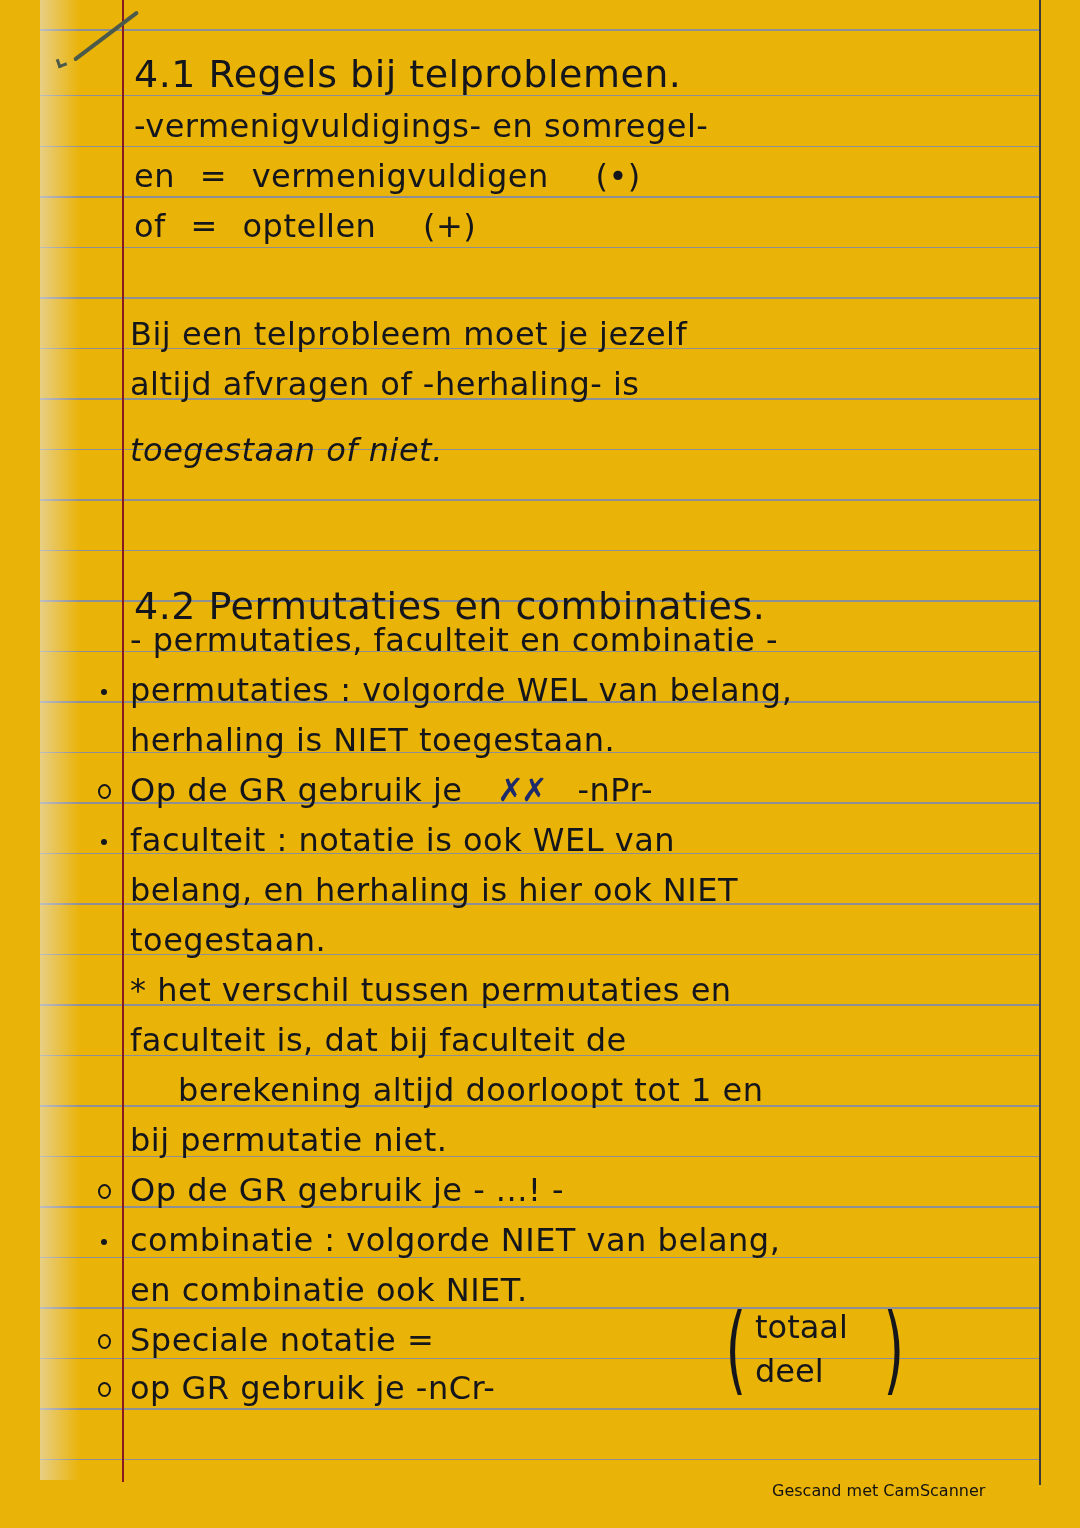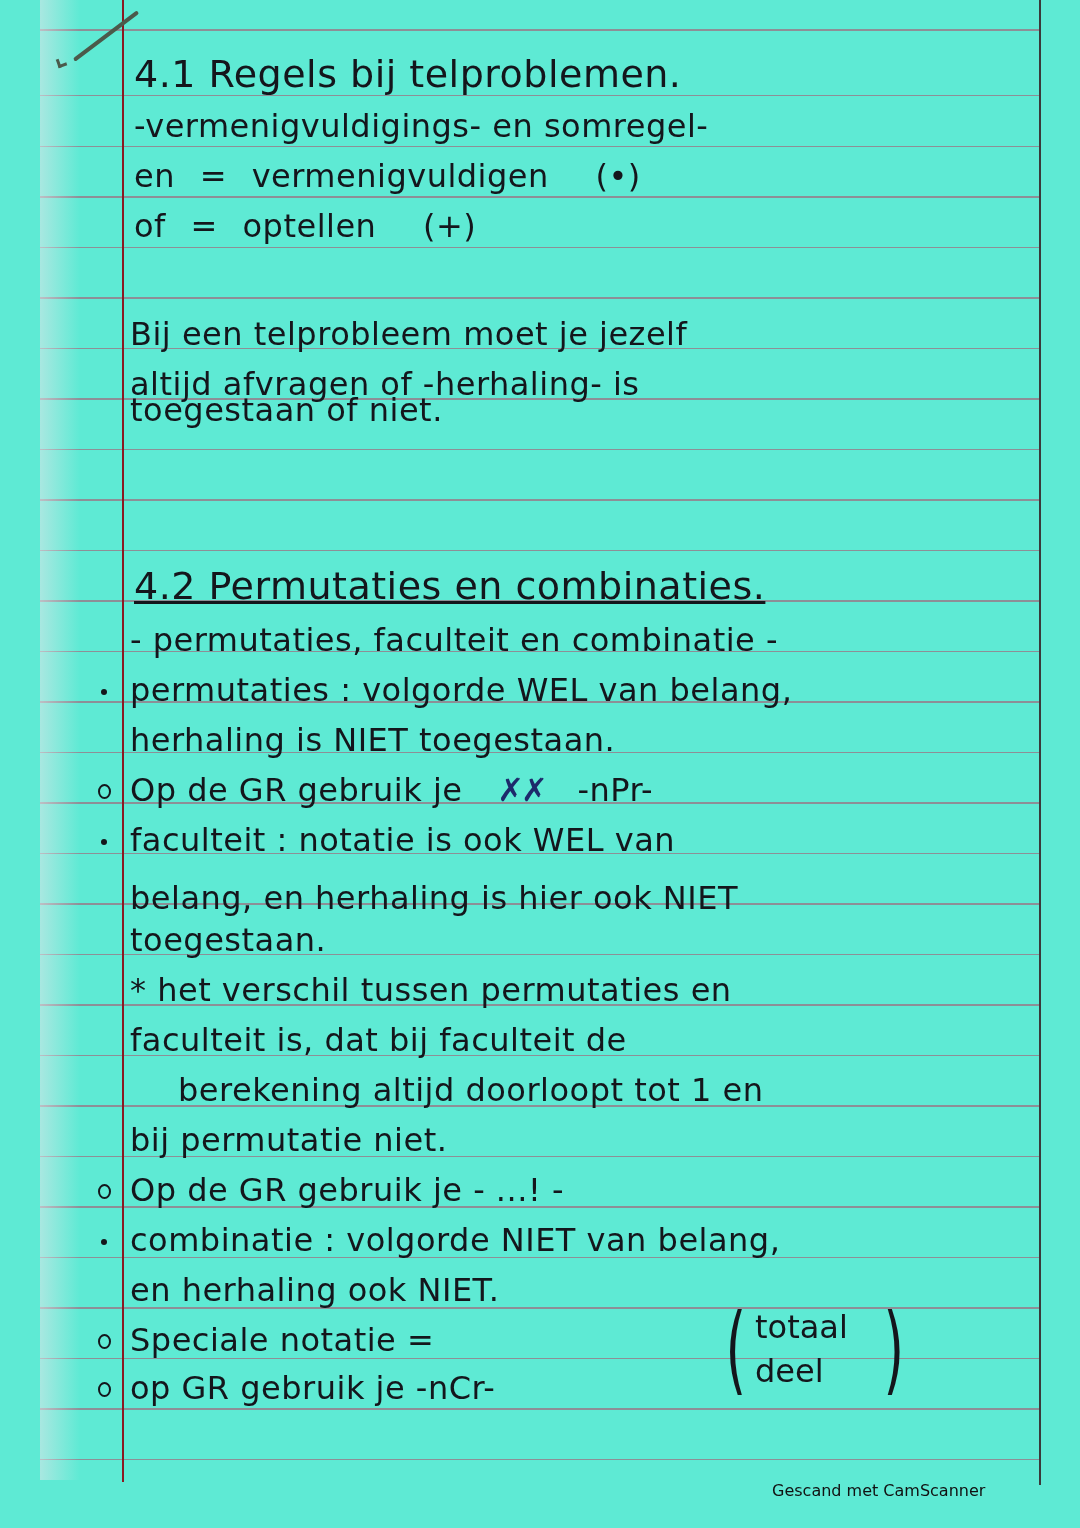--- a/index.html
+++ b/index.html
@@ -11,21 +11,21 @@
       width: 1080px;
       height: 1528px;
       position: relative;
       overflow: hidden;
       font-family: "DejaVu Sans", sans-serif;
     }
     .page {
       position: absolute;
       left: 0; top: 0;
       width: 1080px; height: 1528px;
-      background: #5eead4;
+      background: #eab308;
     }
     .paper {
       position: absolute;
       left: 40px; top: 0;
       width: 1000px; height: 1480px;
       background:
         repeating-linear-gradient(
           to bottom,
           transparent 0px,
           transparent 48px,
@@ -176,52 +176,52 @@
   </div>
   <div class="line" style="top:204px;left:134px;">
     <span>of</span>
     <span style="margin:0 14px;">=</span>
     <span>optellen</span>
     <span style="margin-left:36px;">(+)</span>
   </div>
 
   <div class="line" style="top:312px;">Bij een telprobleem moet je jezelf</div>
   <div class="line" style="top:362px;">altijd afvragen of -herhaling- is</div>
-  <div class="line" style="top:388px;">toegestaan of niet.</div>
-
-  <div class="line heading" style="top:564px;left:134px;text-decoration:underline;">4.2 Permutaties en combinaties.</div>
+  <div class="line" style="top:428px;font-style:italic;">toegestaan of niet.</div>
+
+  <div class="line heading" style="top:584px;left:134px;">4.2 Permutaties en combinaties.</div>
   <div class="line" style="top:618px;">- permutaties, faculteit en combinatie -</div>
 
   <div class="bullet filled" style="top:668px;left:92px;"></div>
   <div class="line" style="top:668px;">permutaties : volgorde WEL van belang,</div>
   <div class="line" style="top:718px;">herhaling is NIET toegestaan.</div>
 
   <div class="bullet open" style="top:768px;left:92px;"></div>
   <div class="line" style="top:768px;text-align:center;">
     <span>Op de GR gebruik je</span>
     <span class="scribble" style="margin-left:24px;">✗✗</span>
     <span style="margin-left:22px;">-nPr-</span>
   </div>
 
   <div class="bullet filled" style="top:818px;left:92px;"></div>
   <div class="line" style="top:818px;">faculteit : notatie is ook WEL van</div>
-  <div class="line" style="top:868px;margin-top:8px;">belang, en herhaling is hier ook NIET</div>
+  <div class="line" style="top:868px;">belang, en herhaling is hier ook NIET</div>
   <div class="line" style="top:918px;">toegestaan.</div>
 
   <div class="line" style="top:968px;">* het verschil tussen permutaties en</div>
   <div class="line" style="top:1018px;">faculteit is, dat bij faculteit de</div>
   <div class="line" style="top:1068px;margin-left:48px;">berekening altijd doorloopt tot 1 en</div>
   <div class="line" style="top:1118px;">bij permutatie niet.</div>
 
   <div class="bullet open" style="top:1168px;left:92px;"></div>
   <div class="line" style="top:1168px;">Op de GR gebruik je  - ...! -</div>
 
   <div class="bullet filled" style="top:1218px;left:92px;"></div>
   <div class="line" style="top:1218px;">combinatie : volgorde NIET van belang,</div>
-  <div class="line" style="top:1268px;">en herhaling ook NIET.</div>
+  <div class="line" style="top:1268px;">en combinatie ook NIET.</div>
 
   <div class="bullet open" style="top:1318px;left:92px;"></div>
   <div class="line" style="top:1318px;">Speciale notatie  =</div>
 
   <div class="bullet open" style="top:1366px;left:92px;"></div>
   <div class="line" style="top:1366px;">op GR gebruik je -nCr-</div>
 
   <div class="fraction">
     <span class="paren left">(</span>
     <div class="frac-top">totaal</div>

